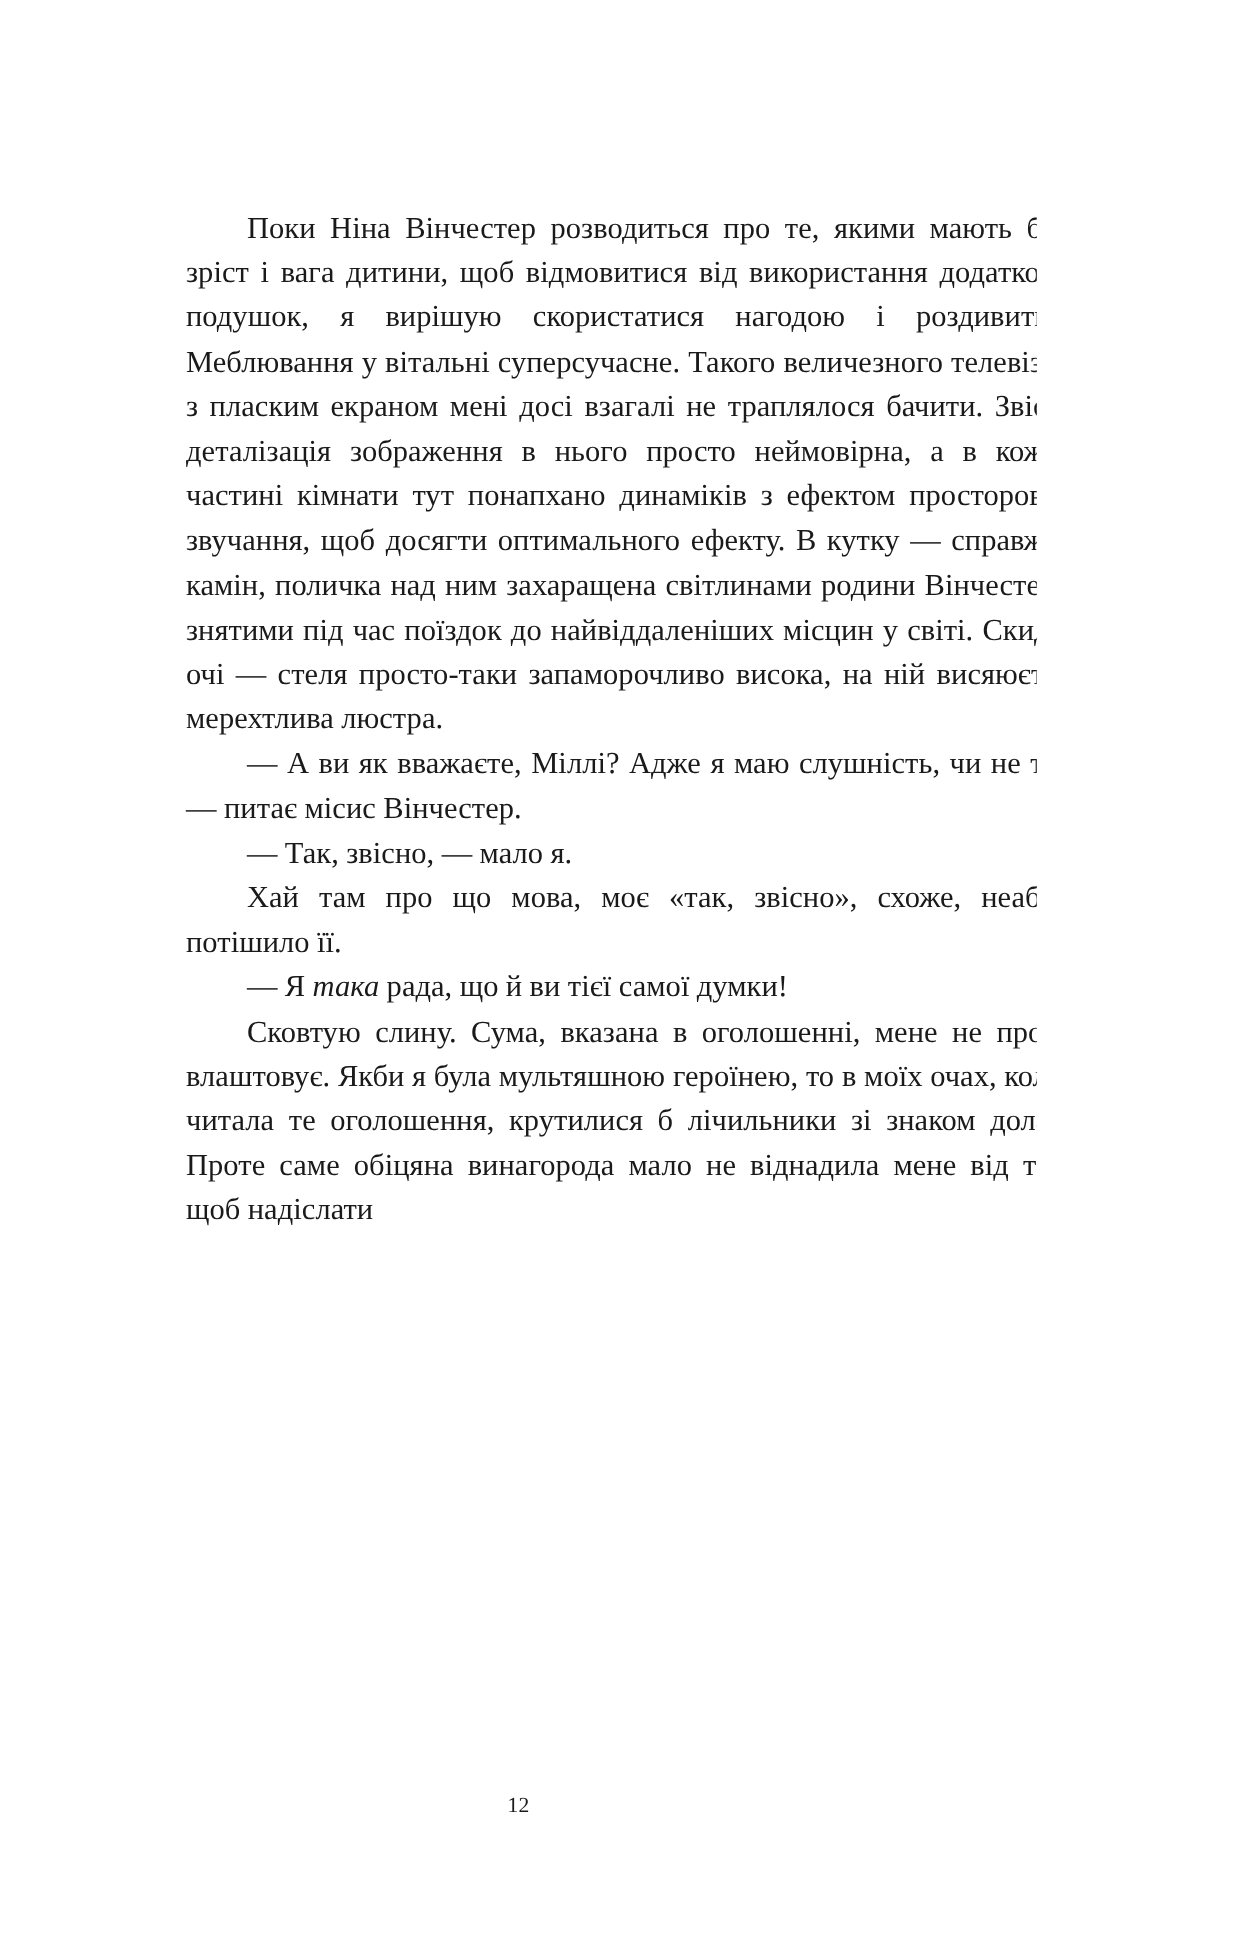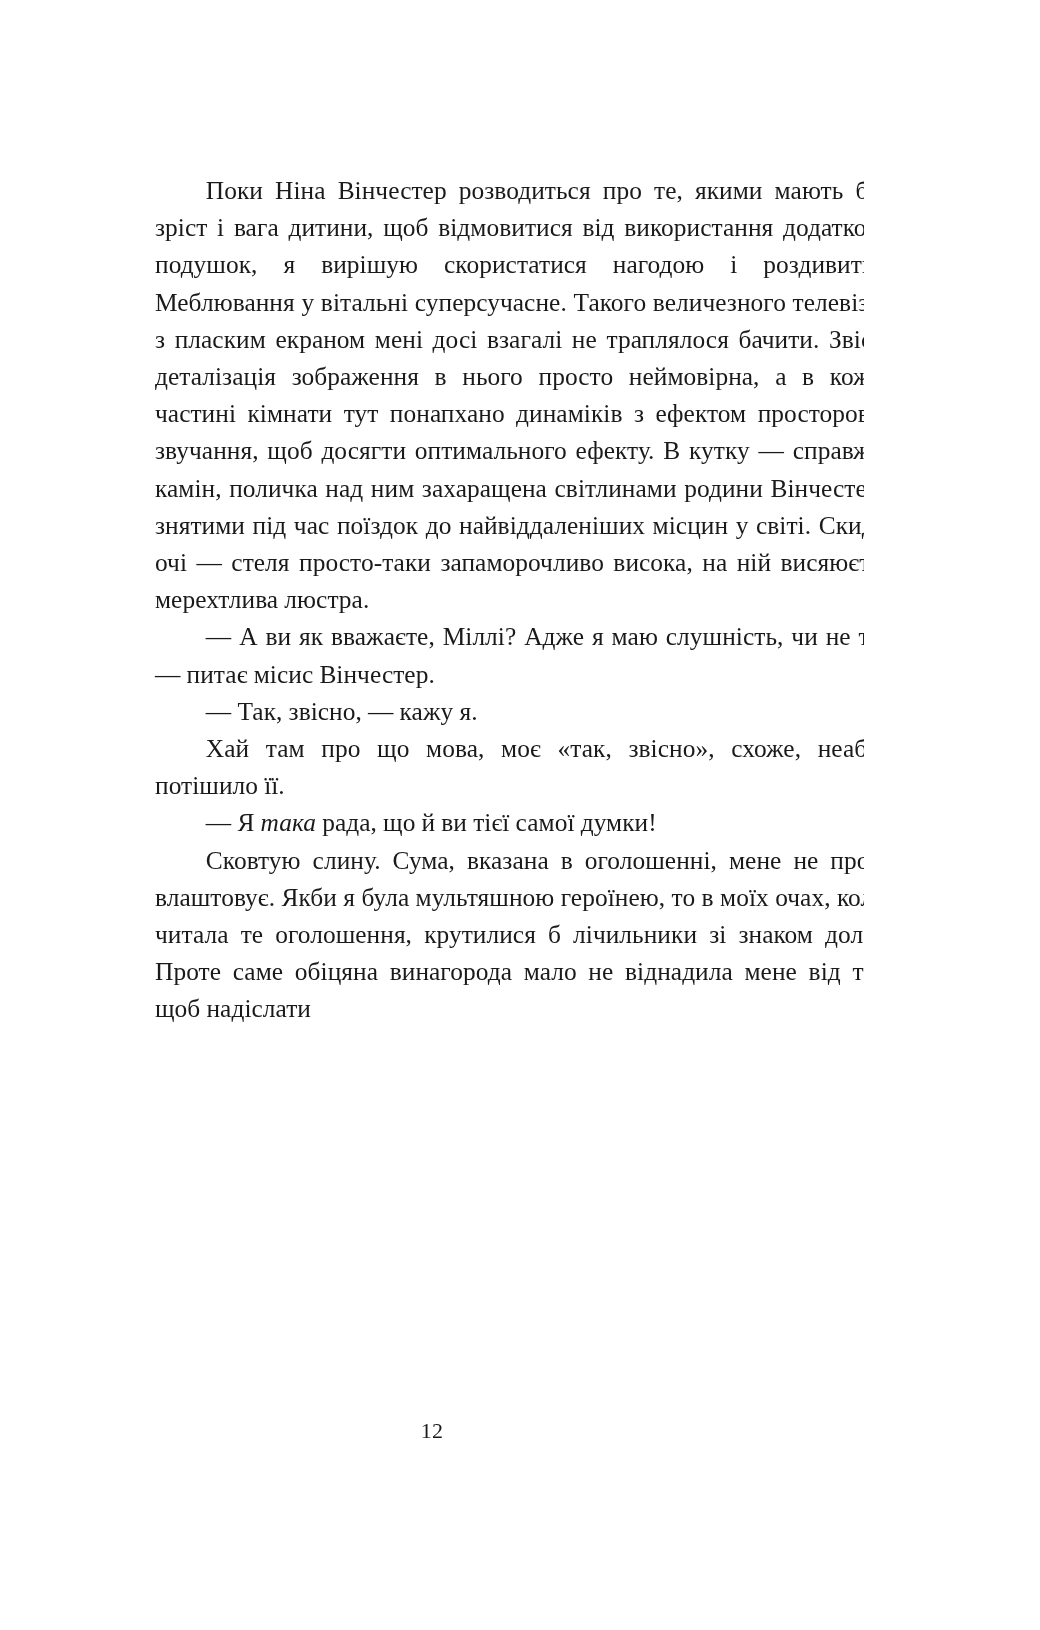--- a/index.html
+++ b/index.html
@@ -37,41 +37,41 @@
   .para.last-line-left {
     text-align-last: left;
   }
   .para em {
     font-style: italic;
   }
   .page-number {
     position: absolute;
     left: 0;
     right: 0;
-    top: 1418px;
+    top: 1494px;
     text-align: center;
     font-family: "Liberation Serif", "DejaVu Serif", serif;
-    font-size: 22px;
+    font-size: 18px;
     color: #1a1a1a;
     letter-spacing: 0.01em;
   }
 </style>
 </head>
 <body>
 
 <div class="page">
 
   <div class="text-block">
 
     <p class="para">Поки Ніна Вінчестер розводиться про те, якими мають бути зріст і вага дитини, щоб відмовитися від використання додаткових подушок, я вирішую скористатися нагодою і роздивитися. Меблювання у вітальні суперсучасне. Такого величезного телевізора з пласким екраном мені досі взагалі не траплялося бачити. Звісно, деталізація зображення в нього просто неймовірна, а в кожній частині кімнати тут понапхано динаміків з ефектом просторового звучання, щоб досягти оптимального ефекту. В кутку — справжній камін, поличка над ним захаращена світлинами родини Вінчестерів, знятими під час поїздок до найвіддаленіших місцин у світі. Скидаю очі — стеля просто-таки запаморочливо висока, на ній висяюється мерехтлива люстра.</p>
 
     <p class="para last-line-left">— А ви як вважаєте, Міллі? Адже я маю слушність, чи не так? — питає місис Вінчестер.</p>
 
 
-    <p class="para last-line-left">— Так, звісно, — кажу я.</p>
+    <p class="para last-line-left">— Так, звісно, — мало я.</p>
 
     <p class="para last-line-left">Хай там про що мова, моє «так, звісно», схоже, неабияк потішило її.</p>
 
     <p class="para last-line-left"><span>— Я </span><em>така</em><span> рада, що й ви тієї самої думки!</span></p>
 
 
 
     <p class="para">Сковтую слину. Сума, вказана в оголошенні, мене не просто влаштовує. Якби я була мультяшною героїнею, то в моїх очах, коли я читала те оголошення, крутилися б лічильники зі знаком долара. Проте саме обіцяна винагорода мало не віднадила мене від того, щоб надіслати</p>
 
   </div>

